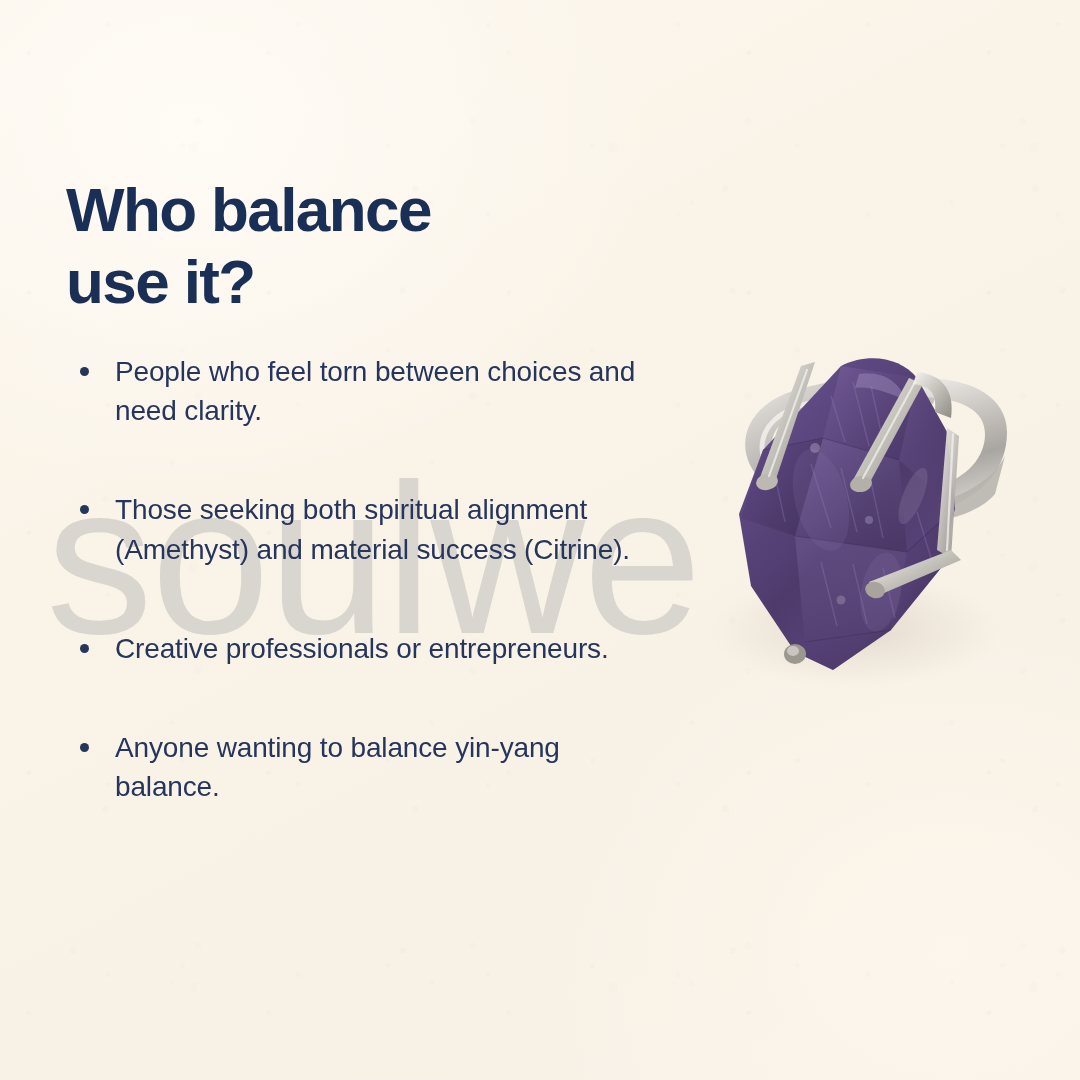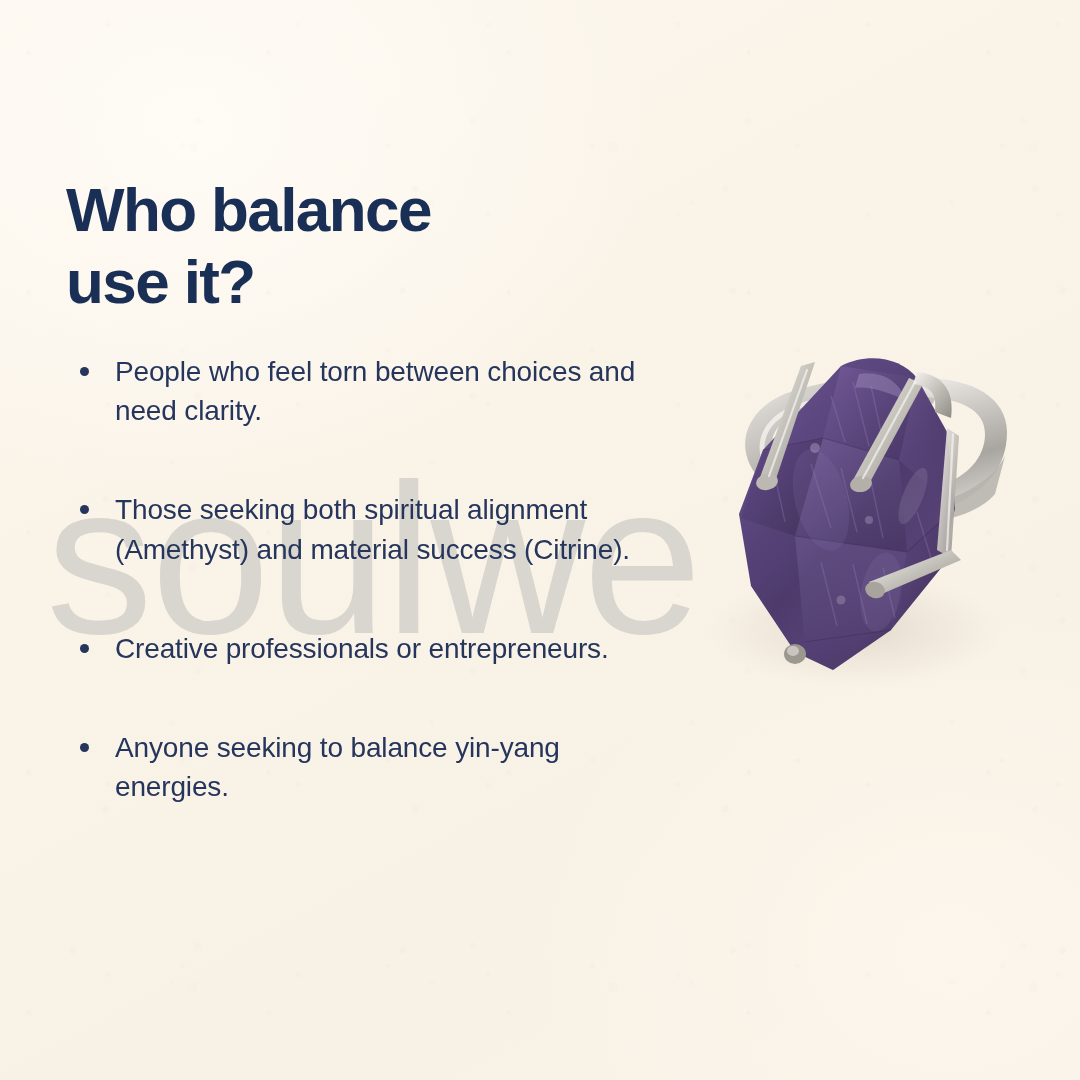--- a/index.html
+++ b/index.html
@@ -271,17 +271,17 @@
     <li class="bullet-item">
       <span class="bullet-dot"></span>
       <span>Those seeking both spiritual alignment (Amethyst) and material success (Citrine).</span>
     </li>
     <li class="bullet-item">
       <span class="bullet-dot"></span>
       <span>Creative professionals or entrepreneurs.</span>
     </li>
     <li class="bullet-item">
       <span class="bullet-dot"></span>
-      <span>Anyone seeking to balance yin-yang energies.</span>
+      <span>Anyone wanting to balance yin-yang balance.</span>
     </li>
   </ul>
 
 </div>
 
 </body></html>

